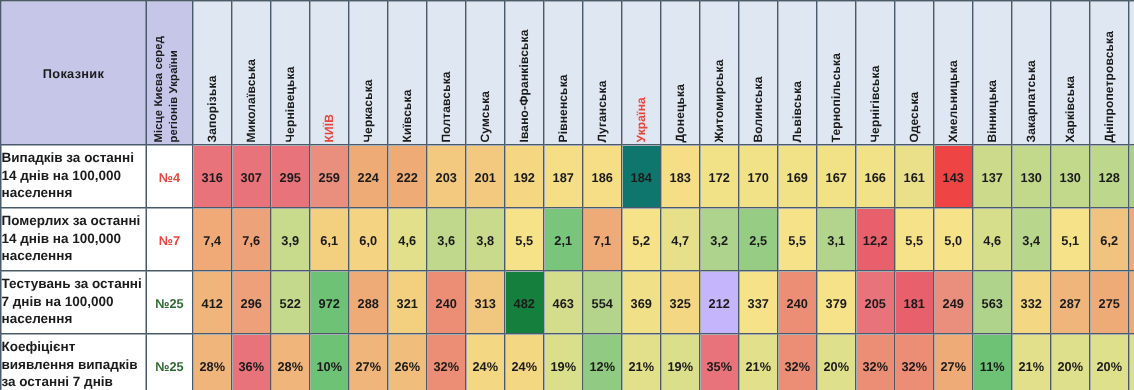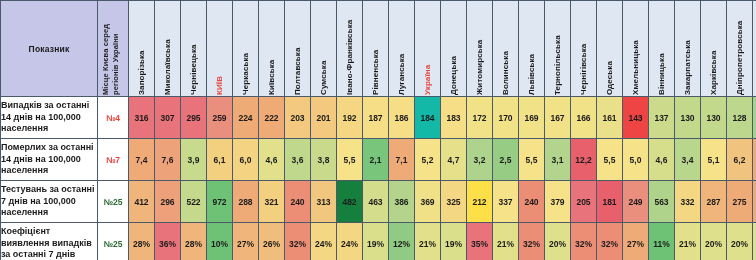--- a/index.html
+++ b/index.html
@@ -202,21 +202,21 @@
           <td class="data" style="background: rgb(232, 115, 122);">307</td>
           <td class="data" style="background: rgb(232, 115, 122);">295</td>
           <td class="data" style="background: rgb(234, 142, 126);">259</td>
           <td class="data" style="background: rgb(238, 171, 117);">224</td>
           <td class="data" style="background: rgb(238, 171, 117);">222</td>
           <td class="data" style="background: rgb(242, 201, 127);">203</td>
           <td class="data" style="background: rgb(242, 201, 127);">201</td>
           <td class="data" style="background: rgb(244, 214, 131);">192</td>
           <td class="data" style="background: rgb(246, 222, 134);">187</td>
           <td class="data" style="background: rgb(246, 222, 134);">186</td>
-          <td class="data" style="background: #14b8a6;">184</td>
+          <td class="data" style="background: #0f766e;">184</td>
           <td class="data" style="background: rgb(246, 222, 134);">183</td>
           <td class="data" style="background: rgb(241, 225, 135);">172</td>
           <td class="data" style="background: rgb(241, 225, 135); text-align: center;">170</td>
           <td class="data" style="background: rgb(241, 225, 135);">169</td>
           <td class="data" style="background: rgb(241, 225, 135);">167</td>
           <td class="data" style="background: rgb(241, 225, 135);">166</td>
           <td class="data" style="background: rgb(235, 224, 138); margin-top: 19px;">161</td>
           <td class="data" style="background: #ef4444;">143</td>
           <td class="data" style="background: rgb(203, 219, 139);">137</td>
           <td class="data" style="background: rgb(194, 217, 140);">130</td>
@@ -259,24 +259,24 @@
           <td class="data" style="background: rgb(239, 181, 122);">412</td>
           <td class="data" style="background: rgb(237, 160, 122);">296</td>
           <td class="data" style="background: rgb(197, 217, 140);">522</td>
           <td class="data" style="background: rgb(110, 194, 118);">972</td>
           <td class="data" style="background: rgb(238, 171, 120);">288</td>
           <td class="data" style="background: rgb(243, 207, 128);">321</td>
           <td class="data" style="background: rgb(236, 141, 118);">240</td>
           <td class="data" style="background: rgb(241, 198, 126);">313</td>
           <td class="data" style="background: #15803d;">482</td>
           <td class="data" style="background: rgb(212, 221, 140);">463</td>
-          <td class="data" style="background: rgb(180, 212, 140);">386</td>
+          <td class="data" style="background: rgb(180, 212, 140);">554</td>
           <td class="data" style="background: rgb(240, 225, 136);">369</td>
           <td class="data" style="background: rgb(244, 215, 131);">325</td>
-          <td class="data" style="background: #fde047;">212</td>
+          <td class="data" style="background: #c4b5fd;">212</td>
           <td class="data" style="background: rgb(246, 226, 136);">337</td>
           <td class="data" style="background: rgb(236, 141, 118);">240</td>
           <td class="data" style="background: rgb(246, 226, 136);">379</td>
           <td class="data" style="background: rgb(232, 115, 122);">205</td>
           <td class="data" style="background: rgb(232, 96, 108);">181</td>
           <td class="data" style="background: rgb(234, 142, 126);">249</td>
           <td class="data" style="background: rgb(176, 211, 140);">563</td>
           <td class="data" style="background: rgb(244, 215, 131); text-align: center;">332</td>
           <td class="data" style="background: rgb(239, 181, 122);">287</td>
           <td class="data" style="background: rgb(238, 171, 120);">275</td>

